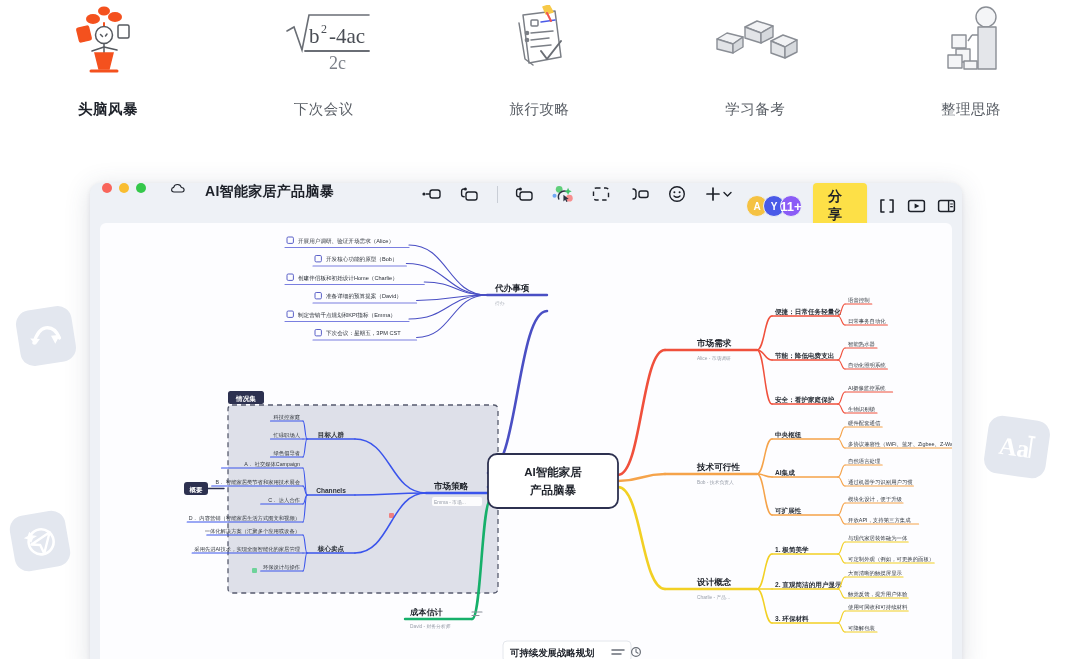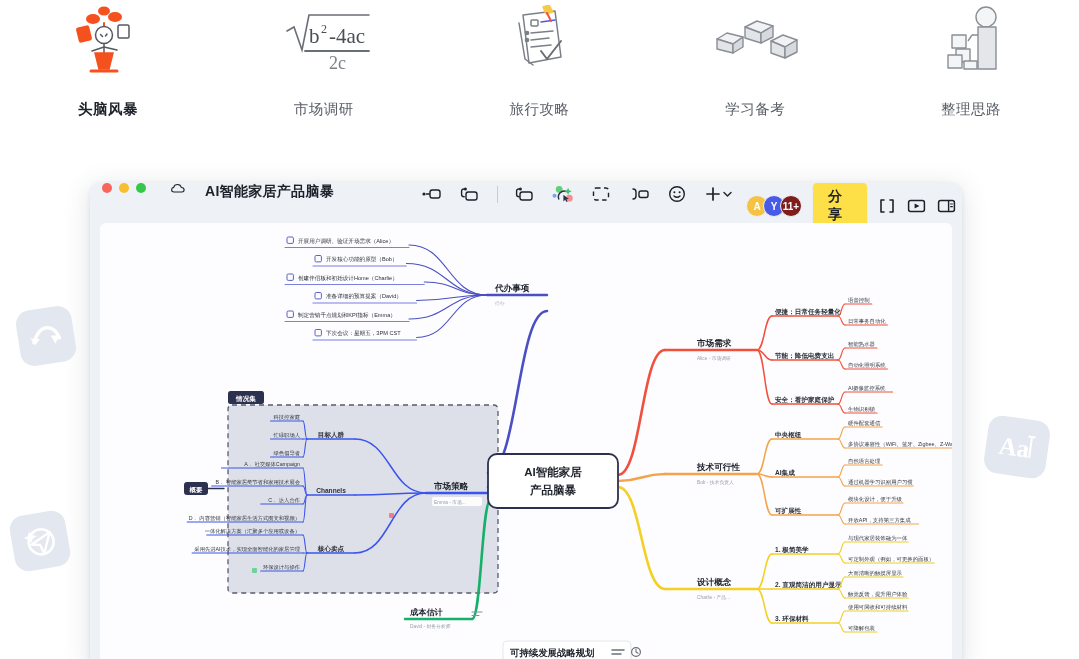--- a/index.html
+++ b/index.html
@@ -132,21 +132,21 @@
         <g stroke="#6a6e75" stroke-width="1.6" fill="none" stroke-linecap="round">
           <path d="M18 26 L25 22 L33 45 L40 10 L100 10"></path>
           <text x="40" y="38" font-family="'Liberation Serif', serif" font-size="21" fill="#4a4e55" stroke="none">b</text>
           <text x="52" y="28" font-family="'Liberation Serif', serif" font-size="12" fill="#4a4e55" stroke="none">2</text>
           <text x="60" y="38" font-family="'Liberation Serif', serif" font-size="21" fill="#4a4e55" stroke="none">-4ac</text>
           <path d="M36 46 L100 46" stroke="#6a6e75" stroke-width="1.8"></path>
           <text x="60" y="64" font-family="'Liberation Serif', serif" font-size="18" fill="#7c8089" stroke="none">2c</text>
         </g>
       </svg>
     </div>
-    <div class="tpl-label">市场调研</div>
+    <div class="tpl-label">下次会议</div>
   </div>
 
   <div class="tpl-item">
     <div class="tpl-art">
       <svg width="80" height="70" viewBox="0 0 80 70">
         <g stroke="#7b7f86" stroke-width="1.5" fill="none" stroke-linecap="round" stroke-linejoin="round">
           <path d="M24 10 L56 6 L62 52 L30 58 Z" fill="#fff"></path>
           <path d="M20 18 L26 54 L34 60"></path>
           <rect x="32" y="15" width="7" height="6" rx="1" fill="#fff"></rect>
           <path d="M42 17 L56 15" stroke="#4a5ae8"></path>
@@ -272,21 +272,21 @@
             <path d="M9 3 L9 15 M3 9 L15 9" stroke="#1d2129" stroke-width="1.7" stroke-linecap="round"></path>
             <path d="M20 7.5 L23.5 11 L27 7.5" fill="none" stroke="#1d2129" stroke-width="1.4" stroke-linecap="round" stroke-linejoin="round"></path>
           </svg>
       </span>
     </div>
 
     <div class="tb-right">
       <div class="avatars">
         <span class="av" style="background:#f5c242">A</span>
         <span class="av" style="background:#4a5ae8">Y</span>
-        <span class="av" style="background:#7f1d1d;font-size:10px">11+</span>
+        <span class="av" style="background:#8b5cf6;font-size:13px">11+</span>
       </div>
       <div class="share-btn">分享</div>
       <span class="tb-ic">
         <svg width="18" height="16" viewBox="0 0 18 16">
             <path d="M6 2 L3 2 L3 14 L6 14 M12 2 L15 2 L15 14 L12 14" fill="none" stroke="#1d2129" stroke-width="1.6" stroke-linecap="round" stroke-linejoin="round"></path>
           </svg>
       </span>
       <span class="tb-ic">
         <svg width="19" height="16" viewBox="0 0 19 16">
             <rect x="1.6" y="2.4" width="15.8" height="11.2" rx="2" fill="none" stroke="#1d2129" stroke-width="1.5"></rect>

